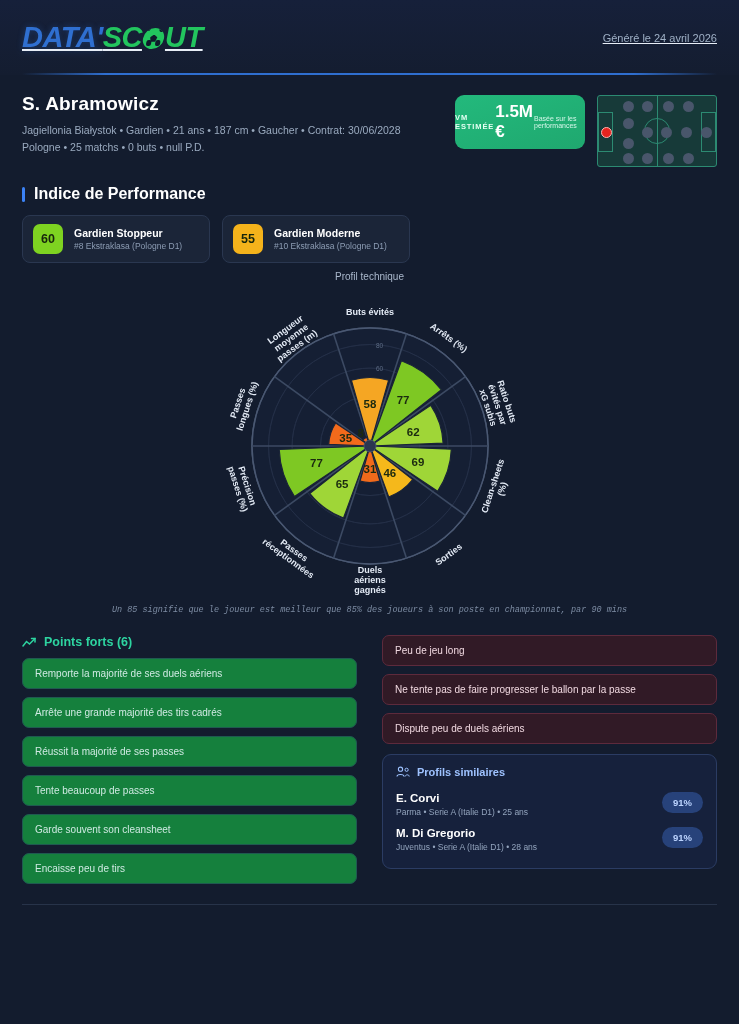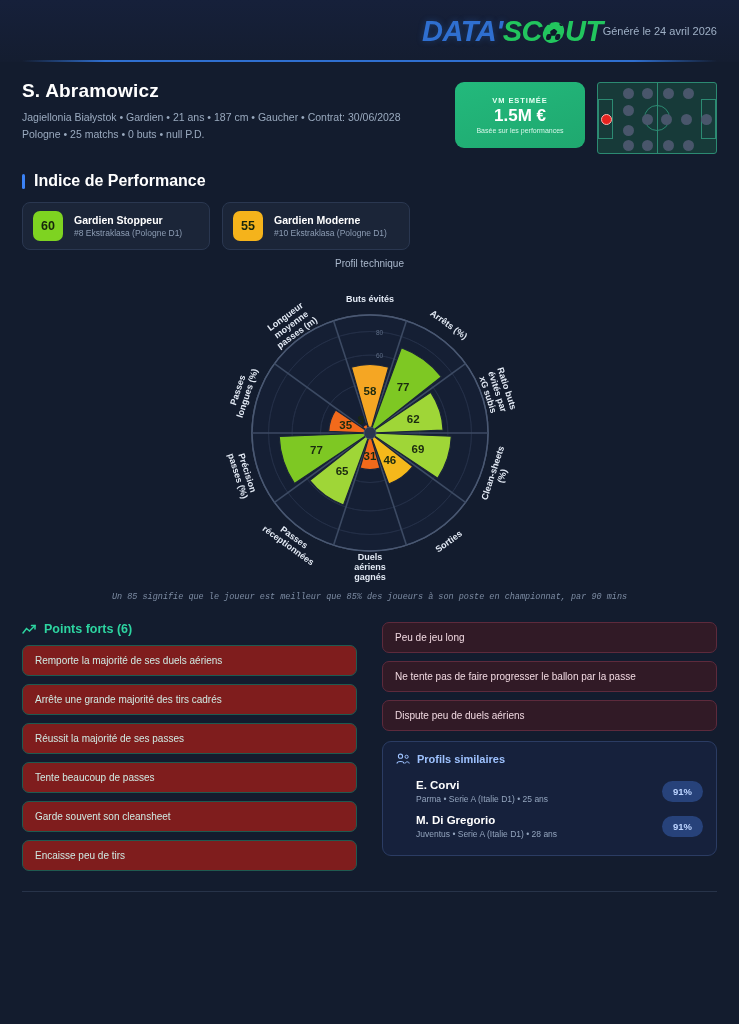--- a/index.html
+++ b/index.html
@@ -9,26 +9,27 @@
     background: #131c2e;
     font-family: "Liberation Sans", sans-serif;
     color: #e8eef7;
     overflow: hidden;
   }
   .page { position: relative; width: 739px; height: 1024px; background: #131c2e; }
 
   
   .header {
     position: relative;
-    height: 62px;
+    height: 75px;
     padding: 0 22px;
     display: flex;
     align-items: center;
-    justify-content: flex-end;
+    justify-content: space-between;
     background: linear-gradient(180deg, #16203a 0%, #141d30 100%);
+    text-decoration: underline;
   }
   .logo { display: flex; align-items: baseline; font-size: 29px; font-weight: bold; font-style: italic; letter-spacing: -0.5px; }
   .logo .part-a { color: #2f6fd0; text-shadow: 0 0 6px rgba(47,111,208,.35); }
   .logo .part-b { color: #22c55e; display: inline-flex; align-items: baseline; }
   .ball-o {
     display: inline-block;
     width: 21px; height: 21px;
     border-radius: 50%;
     background: #22c55e;
     position: relative;
@@ -60,23 +61,23 @@
   .player-row {
     display: flex; align-items: flex-start; justify-content: space-between;
     padding: 18px 22px 6px 22px;
     gap: 20px;
   }
   .player-name { font-size: 19px; font-weight: bold; color: #ffffff; letter-spacing: .2px; }
   .player-meta { font-size: 10.5px; color: #9aaabf; line-height: 1.65; margin-top: 7px; }
   .player-right { display: flex; align-items: flex-start; gap: 12px; }
 
   .vm-card {
-    width: 130px; height: 66px; border-radius: 9px;
+    width: 130px; height: 54px; border-radius: 9px;
     background: linear-gradient(160deg, #23b97c 0%, #1fa86f 100%);
-    display: flex; flex-direction: column; align-items: center; justify-content: center;
+    display: flex; flex-direction: row; align-items: center; justify-content: center;
     gap: 1px; margin-top: 2px;
   }
   .vm-label { font-size: 7.5px; font-weight: bold; letter-spacing: .9px; color: #e4fff3; }
   .vm-value { font-size: 17px; font-weight: bold; color: #ffffff; }
   .vm-sub { font-size: 7px; color: #d4f6e8; }
 
   .pitch {
     position: relative; width: 120px; height: 72px;
     border: 1px solid #2c8a72; border-radius: 3px;
     background: #173a39; margin-top: 2px;
@@ -126,30 +127,30 @@
   .col { flex: 1; }
   .col-head { display: flex; align-items: center; gap: 7px; margin-bottom: 9px; }
   .col-head .ttl { font-size: 12.5px; font-weight: bold; }
   .strengths .ttl { color: #2dd4a0; }
   .weaknesses .ttl { color: #f05252; }
 
   .bullet {
     border-radius: 7px; padding: 9px 12px;
     font-size: 10px; margin-bottom: 8px;
   }
-  .bullet.good { background: #7f1d1d; border: 1px solid #1f5a50; color: #cfe9e2; }
+  .bullet.good { background: #15803d; border: 1px solid #1f5a50; color: #cfe9e2; }
   .bullet.bad  { background: #311a26; border: 1px solid #5d2a3c; color: #f0d8e0; }
 
   .similar-card {
     background: #16213c; border: 1px solid #2b3c63; border-radius: 9px;
     padding: 11px 13px; margin-top: 10px;
   }
   .similar-head { display: flex; align-items: center; gap: 7px; margin-bottom: 9px; }
   .similar-head .ttl { font-size: 11px; font-weight: bold; color: #9ec2ff; }
-  .sim-row { display: flex; align-items: center; justify-content: space-between; padding: 5px 0; margin-left: 20px; }
+  .sim-row { display: flex; align-items: flex-start; justify-content: space-between; padding: 5px 0; }
   .sim-name { font-size: 11.5px; font-weight: bold; color: #ffffff; }
   .sim-meta { font-size: 8.5px; color: #93a4bd; margin-top: 3px; }
   .sim-pct {
     background: #27427a; color: #bcd4ff; font-size: 9.5px; font-weight: bold;
     border-radius: 11px; padding: 5px 11px;
   }
 
   
   .footer-rule { margin: 12px 22px 0 22px; height: 1px; background: #273349; }
   .footer { text-align: center; font-size: 10.5px; color: #93a4bd; padding-top: 13px; }

